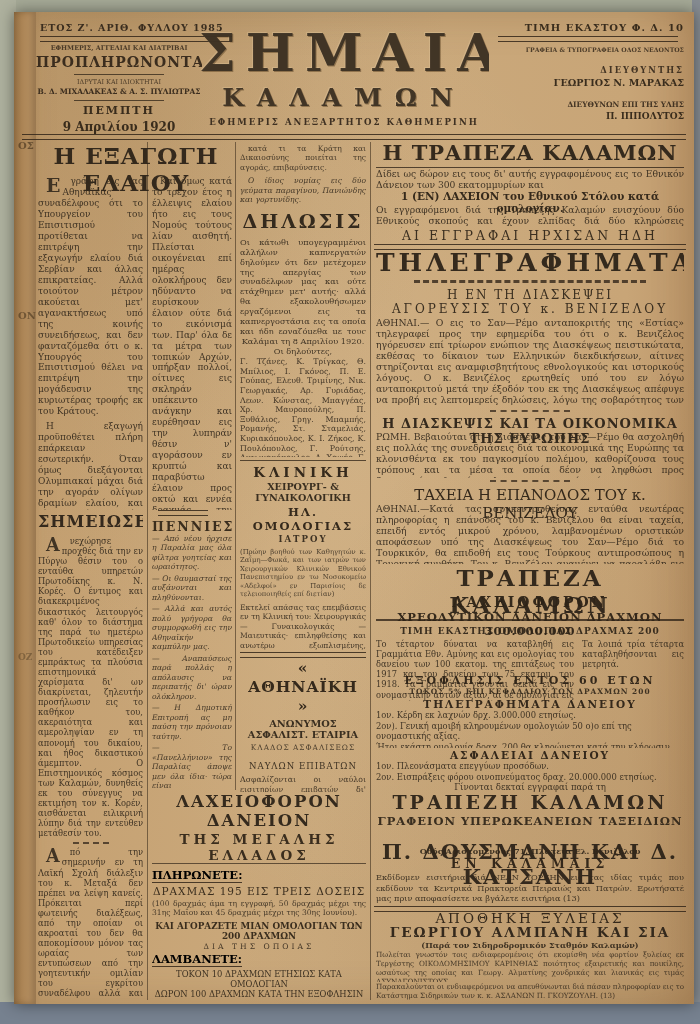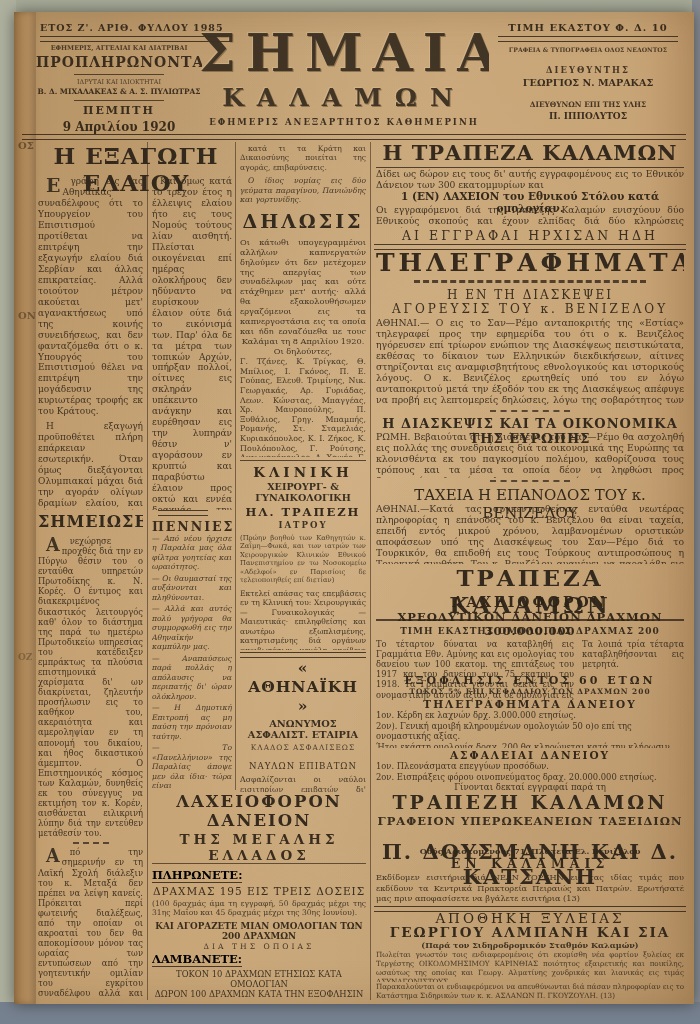--- a/index.html
+++ b/index.html
@@ -68,21 +68,21 @@
       <div style="font-size:11px;font-weight:bold;letter-spacing:2px;color:rgba(46,35,22,.92);margin-top:2px;">ΠΕΜΠΤΗ</div>
       <div style="font-size:12px;font-weight:bold;color:rgba(46,35,22,.92);margin-top:3px;">9 Απριλίου 1920</div>
     </div>
 
     <div class="abs c" style="left:185px;top:14px;width:290px;">
       <div class="masthead-title" style="font-size:52px;line-height:1.05;">ΣΗΜΑΙΑ</div>
       <div class="masthead-title" style="font-size:25px;letter-spacing:13px;margin-top:2px;">ΚΑΛΑΜΩΝ</div>
       <div style="font-size:8.6px;font-weight:bold;letter-spacing:2px;color:rgba(48,36,24,.9);margin-top:5px;">ΕΦΗΜΕΡΙΣ ΑΝΕΞΑΡΤΗΤΟΣ ΚΑΘΗΜΕΡΙΝΗ</div>
     </div>
 
-    <div class="abs c" style="left:478px;top:10px;width:192px;">
+    <div class="abs c" style="left:478px;top:10px;width:192px;text-align:right;">
       <div style="font-size:10px;font-weight:bold;letter-spacing:1px;color:rgba(46,35,22,.92);">ΤΙΜΗ ΕΚΑΣΤΟΥ Φ. Δ. 10</div>
       <div class="drule" style="width:180px;margin:3px auto 4px;"></div>
       <div style="font-size:6.2px;font-weight:bold;color:rgba(55,42,28,.85);">ΓΡΑΦΕΙΑ &amp; ΤΥΠΟΓΡΑΦΕΙΑ ΟΔΟΣ ΝΕΔΟΝΤΟΣ</div>
       <div style="font-size:8.4px;font-weight:bold;letter-spacing:2px;color:rgba(50,38,25,.88);margin-top:12px;">ΔΙΕΥΘΥΝΤΗΣ</div>
       <div style="font-size:9.6px;font-weight:bold;color:rgba(46,35,22,.92);margin-top:2px;">ΓΕΩΡΓΙΟΣ Ν. ΜΑΡΑΚΑΣ</div>
       <div style="font-size:7.4px;font-weight:bold;color:rgba(50,38,25,.88);margin-top:12px;">ΔΙΕΥΘΥΝΩΝ ΕΠΙ ΤΗΣ ΥΛΗΣ</div>
       <div style="font-size:9px;font-weight:bold;color:rgba(46,35,22,.92);margin-top:2px;">Π. ΙΠΠΟΛΥΤΟΣ</div>
     </div>
 
     <div class="abs drule" style="left:8px;top:122px;width:664px;"></div>
@@ -149,21 +149,21 @@
     <div class="abs c headline" style="left:226px;top:198px;width:126px;font-size:19px;letter-spacing:3px;">ΔΗΛΩΣΙΣ</div>
     <div class="abs j" style="left:226px;top:226px;width:126px;height:96px;font-size:8.2px;line-height:1.2;color:rgba(50,40,28,.9);">Οι κάτωθι υπογεγραμμένοι αλλήλων καπνεργατών δηλούμεν ότι δεν μετέχομεν της απεργίας των συναδέλφων μας και ούτε ετάχθημεν μετ' αυτής· αλλά θα εξακολουθήσωμεν εργαζόμενοι εις τα καπνεργοστάσια εις τα οποία και ήδη εργαζόμεθα με τους αυτούς όρους, τους οποίους και πρότερον ειργαζόμεθα. Με τα αιτήματα των απεργούντων συναδέλφων μας συμφωνούμεν.</div>
     <div class="abs c" style="left:226px;top:324px;width:126px;font-size:8.2px;color:rgba(50,40,28,.9);">Καλάμαι τη 8 Απριλίου 1920.</div>
     <div class="abs c" style="left:226px;top:334px;width:126px;font-size:8.2px;color:rgba(50,40,28,.9);">Οι δηλούντες,</div>
     <div class="abs j" style="left:226px;top:345px;width:126px;height:100px;font-size:7.9px;line-height:1.22;color:rgba(50,40,28,.88);">Γ. Τζάνες, Κ. Τρίγκας, Θ. Μπίλιος, Ι. Γκόνος, Π. Ε. Γούπας, Ελευθ. Τριμίνης, Νικ. Γεωργακάς, Αρ. Γυριάδας, Λεων. Κώνστας, Μπαγγέας, Χρ. Μαυροπούλης, Π. Ξυθάλιος, Γρηγ. Μπαμπής, Ρομανής, Στ. Σταμελιάς, Κυριακόπουλος, Κ. Ι. Ζήκος, Κ. Πουλόπουλος, Γ. Ρούτσης, Αντωνακόπουλος, Α. Χαψής, Γ. Σαρρής, Κ. Γερακοβίτης, Αθ. Γιαννόπουλος, Αγγελής, Ι. Κωτσόπουλος, Μπογέας, Π. Σταματελάκης, Αντ. Παπαδόπουλος, Ηλ. Γιάννης, Δ. Τερζοπούλης, Καρράς, Δημ. Ξένος, Γκέτσης.</div>
 
     <div class="abs rule" style="left:226px;top:448px;width:126px;"></div>
     <div class="abs c" style="left:226px;top:452px;width:126px;height:186px;">
       <div class="b" style="font-size:13.5px;letter-spacing:4px;color:rgba(44,34,22,.95);">ΚΛΙΝΙΚΗ</div>
       <div class="b" style="font-size:9.6px;color:rgba(46,36,24,.92);margin-top:1px;">ΧΕΙΡΟΥΡΓ- &amp; ΓΥΝΑΙΚΟΛΟΓΙΚΗ</div>
-      <div class="b" style="font-size:11.5px;letter-spacing:2px;color:rgba(44,34,22,.95);margin-top:2px;">ΗΛ. ΤΡΑΠΕΖΗ</div>
+      <div class="b" style="font-size:11.5px;letter-spacing:2px;color:rgba(44,34,22,.95);margin-top:2px;">ΗΛ. ΟΜΟΛΟΓΙΑΣ</div>
       <div class="b" style="font-size:8.6px;letter-spacing:2px;color:rgba(48,38,26,.9);margin-top:1px;">ΙΑΤΡΟΥ</div>
       <div class="j" style="font-size:6.8px;line-height:1.25;color:rgba(52,42,30,.85);margin-top:4px;text-align:justify;">(Πρώην βοηθού των Καθηγητών κ. Ζαΐμη—Φωκά, και των ιατρών των Χειρουργικών Κλινικών Εθνικού Πανεπιστημίου εν τω Νοσοκομείω «Αδελφοί» εν Παρισίοις δε τελειοποιηθείς επί διετίαν)</div>
       <div class="j" style="font-size:7.6px;line-height:1.25;color:rgba(50,40,28,.88);margin-top:4px;text-align:justify;">Εκτελεί απάσας τας επεμβάσεις εν τη Κλινική του: Χειρουργικάς — Γυναικολογικάς — Μαιευτικάς· επιληφθείσης και ανωτέρω εξωπλισμένης, κατηρτισμένης διά οργάνων ακριβωτάτων, μεγάλη ακρίβεια και λαμπρά εξυπηρέτησις όλων των ασθενών της επαρχίας επί τη Κλινική ταύτη.</div>
     </div>
 
     <div class="abs drule" style="left:226px;top:640px;width:126px;"></div>
     <div class="abs c" style="left:226px;top:646px;width:126px;height:134px;">
       <div class="b" style="font-size:15.5px;letter-spacing:1px;color:rgba(44,34,22,.95);">« ΑΘΗΝΑΪΚΗ »</div>
       <div class="b" style="font-size:9.8px;color:rgba(46,36,24,.92);margin-top:3px;">ΑΝΩΝΥΜΟΣ ΑΣΦΑΛΙΣΤ. ΕΤΑΙΡΙΑ</div>
       <div style="font-size:7.4px;letter-spacing:1px;color:rgba(52,42,30,.85);margin-top:3px;">ΚΛΑΔΟΣ ΑΣΦΑΛΙΣΕΩΣ</div>

